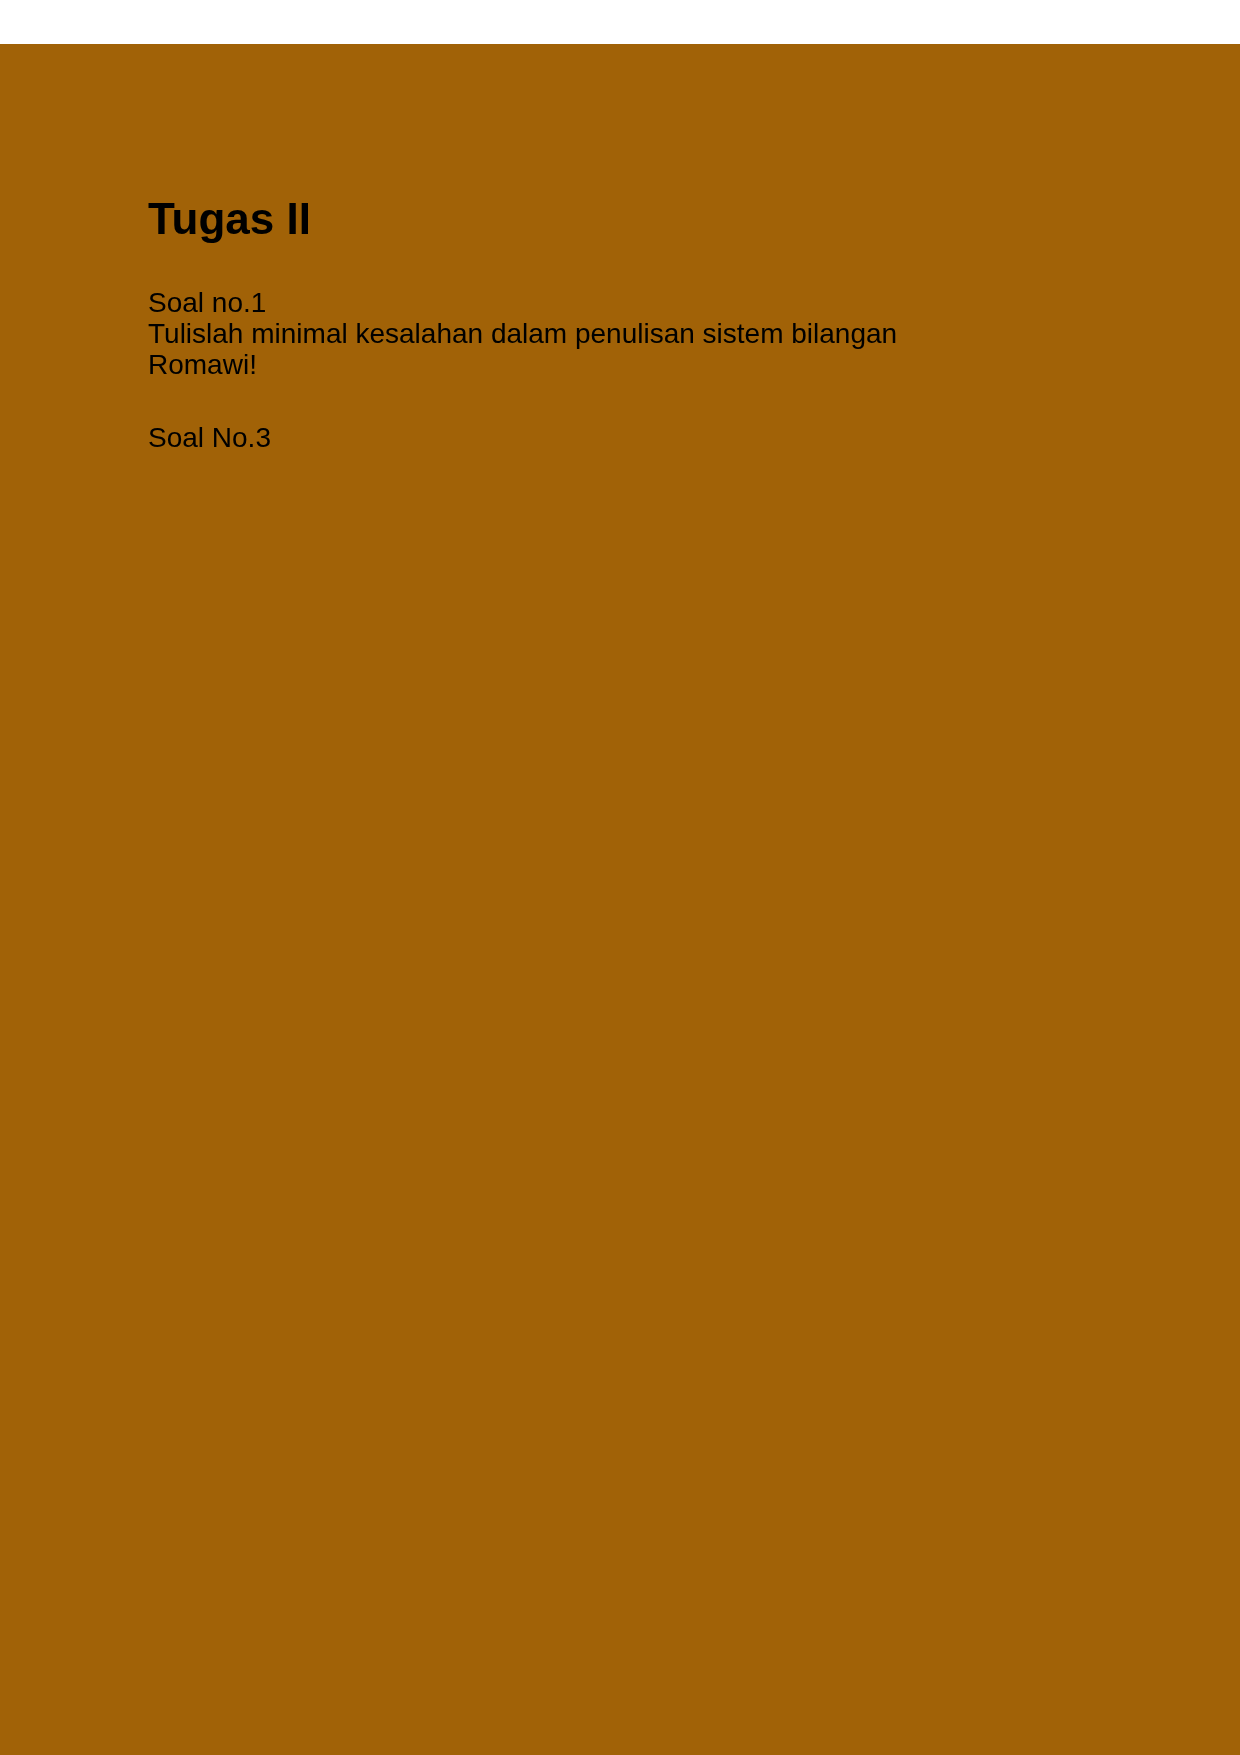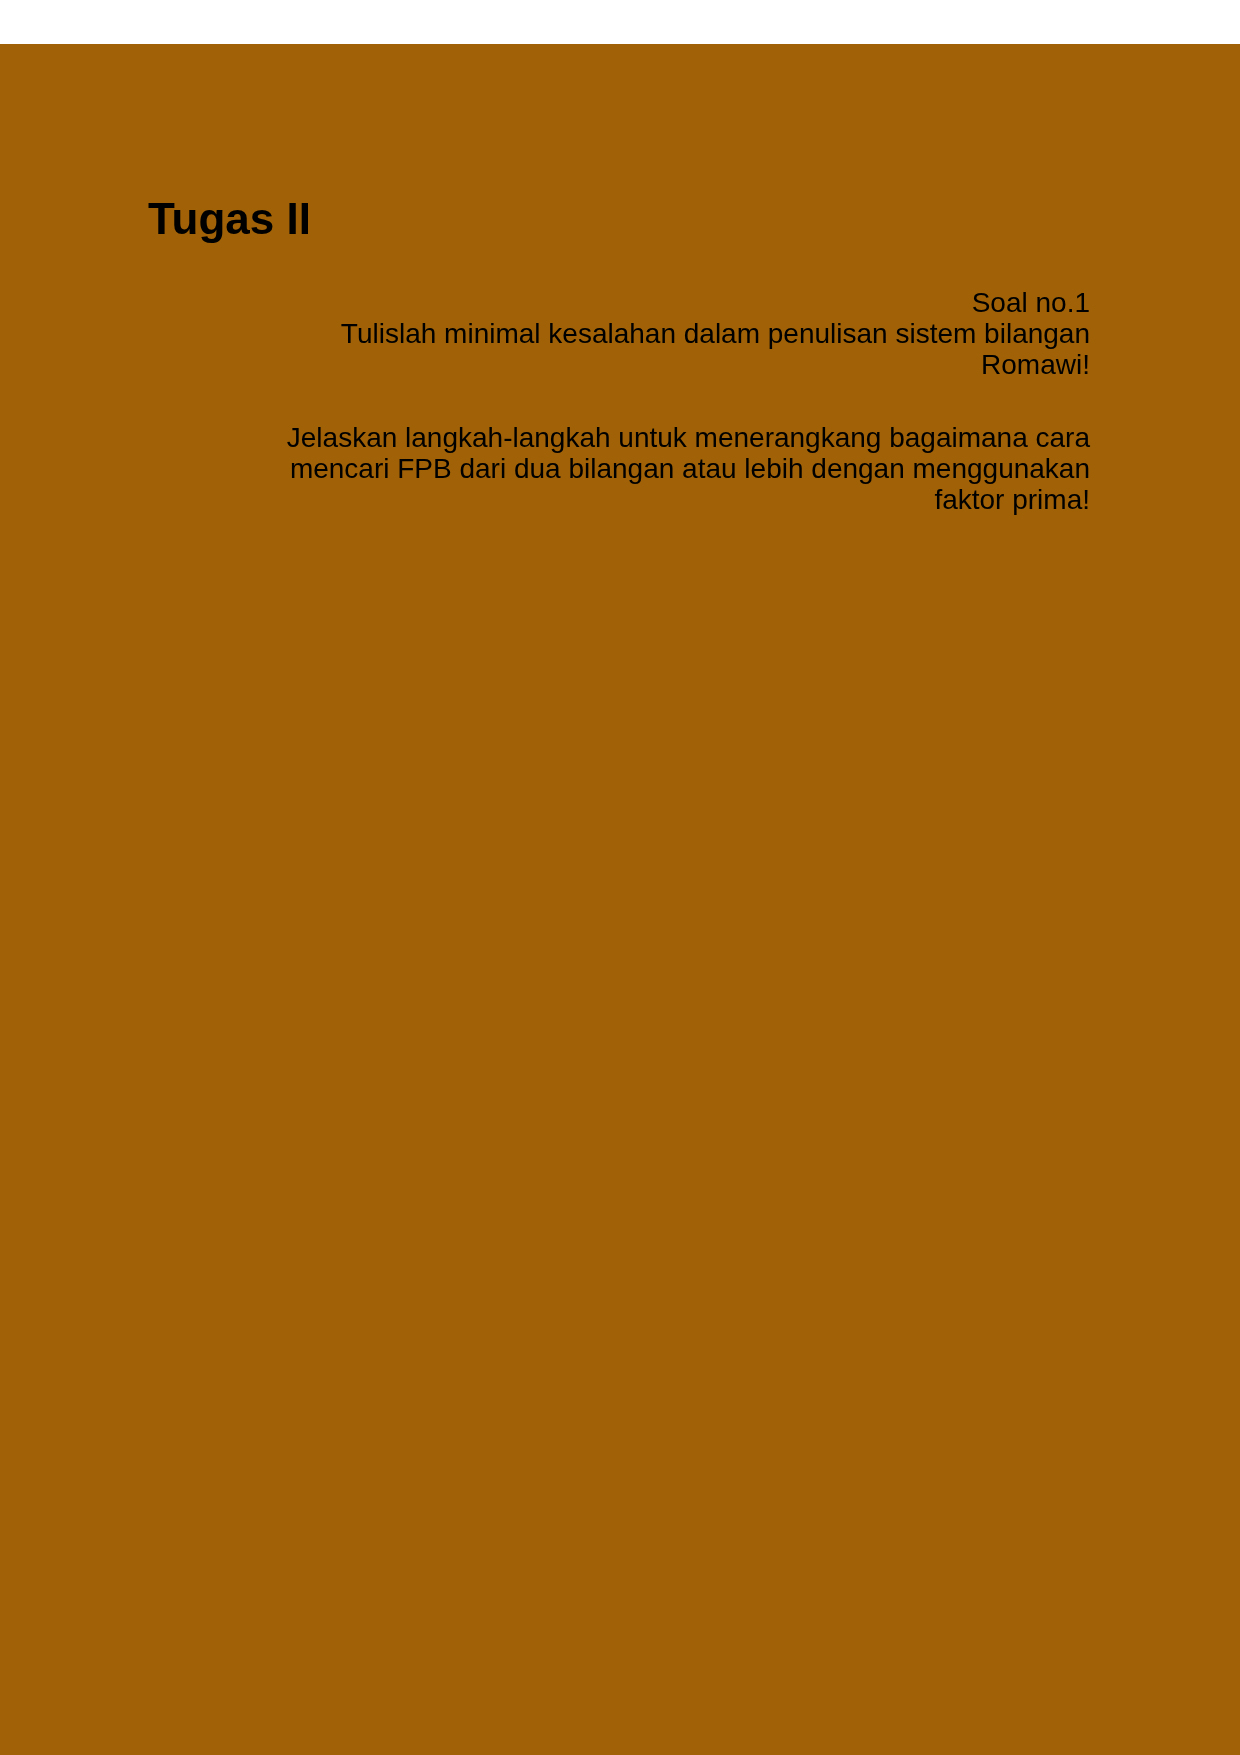--- a/index.html
+++ b/index.html
@@ -24,21 +24,20 @@
     line-height: 1.12;
     font-weight: 700;
     margin: 0 0 44px 0;
     letter-spacing: 0px;
   }
   .problem {
     margin: 0 0 42px 0;
     font-size: 28px;
     line-height: 31px;
     font-weight: 400;
-    text-align: right;
   }
   .problem-label {
     white-space: pre-line;
   }
   .problem-text {
     white-space: pre-line;
   }
 </style>
 </head>
 <body>
@@ -50,18 +49,16 @@
   <section class="problem">
     <div class="problem-label">Soal no.1</div>
     <div class="problem-text">Tulislah minimal kesalahan dalam penulisan sistem bilangan
 Romawi!</div>
   </section>
 
   <section class="problem">
   </section>
 
   <section class="problem">
-    <div class="problem-text">Jelaskan langkah-langkah untuk menerangkang bagaimana cara
-mencari FPB dari dua bilangan atau lebih dengan menggunakan
-faktor prima!</div>
+    <div class="problem-label">Soal No.3</div>
   </section>
 
 </div>
 
 </body></html>

